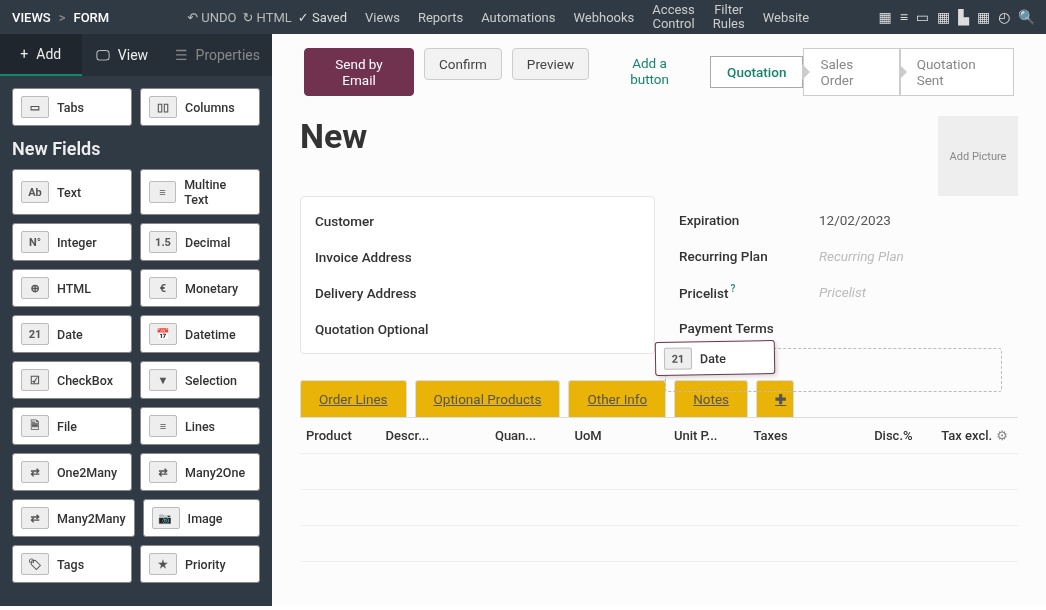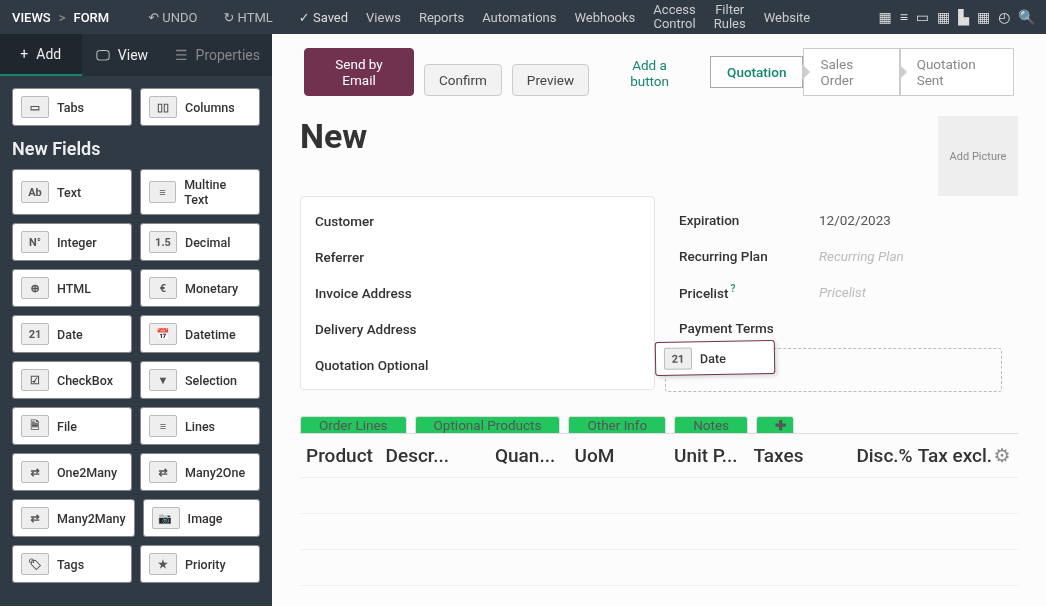--- a/index.html
+++ b/index.html
@@ -1,40 +1,40 @@
 <!DOCTYPE html>
 <html><head>
 <meta charset="utf-8">
 <style>
 * { box-sizing: border-box; margin: 0; padding: 0; font-family: -apple-system, BlinkMacSystemFont, "Segoe UI", Roboto, sans-serif; }
 body { width: 1046px; height: 610px; overflow: hidden; background: #fff; }
 
 .topbar { background: #2f3a44; color: #ccc; height: 34px; display: flex; align-items: center; font-size: 13px; }
 .breadcrumb { display: flex; align-items: center; padding: 0 12px; gap: 8px; color: #fff; font-weight: 500; }
 .breadcrumb .sep { color: #888; }
-.top-actions { margin-left: 27px; display: flex; align-items: flex-end; gap: 26px; color: #bbb; }
+.top-actions { margin-left: 66px; display: flex; align-items: flex-end; gap: 6px; color: #bbb; }
 .top-actions .saved { color: #ddd; }
 .top-nav { margin-left: 18px; display: flex; align-items: center; gap: 18px; }
 .double-line { line-height: 1.1; text-align: center; }
 .top-icons { margin-left: auto; display: flex; gap: 8px; padding-right: 10px; color: #ddd; font-size: 14px; }
 
 .main { display: flex; height: calc(610px - 38px); }
 .sidebar { width: 272px; background: #2f3a44; color: #eee; display: flex; flex-direction: column; }
 .side-tabs { display: flex; background: #262f37; }
 .side-tab { flex: 1; padding: 12px; text-align: center; font-size: 14px; cursor: pointer; display: flex; align-items: center; justify-content: center; gap: 8px; }
 .side-tab.active { background: #1f262d; border-bottom: 2px solid #14866e; }
 .side-tab.dim { color: #888; }
 .side-body { padding: 12px; overflow-y: auto; }
 .side-title { font-size: 18px; font-weight: 600; margin-bottom: 10px; }
 .card-row { display: flex; gap: 8px; margin-bottom: 8px; }
 .comp-card { flex: 1; background: #fff; color: #333; border: 1px solid #888; border-radius: 3px; padding: 7px 8px; display: flex; align-items: center; gap: 8px; cursor: pointer; font-size: 12.5px; font-weight: 500; }
 .comp-icon { width: 28px; height: 22px; background: #eee; border: 1px solid #bbb; display: flex; align-items: center; justify-content: center; font-size: 11px; font-weight: bold; color: #555; border-radius: 2px; }
 
 .content { flex: 1; background: #fcfcfc; overflow-y: auto; position: relative; padding-bottom: 20px; }
-.action-row { display: flex; align-items: flex-end; padding: 14px 32px 10px; gap: 10px; }
+.action-row { display: flex; align-items: flex-start; padding: 14px 32px 10px; gap: 10px; }
 .btn { padding: 7px 14px; border-radius: 4px; border: 1px solid #ccc; background: #f2f2f2; cursor: pointer; font-size: 13.5px; color: #444; }
 .btn-primary { background: #71324f; color: #fff; border-color: #71324f; }
 .btn-link { background: none; border: none; color: #14866e; }
 .status-pills { margin-left: auto; display: flex; align-items: center; gap: 0; }
 .pill { padding: 7px 16px; border: 1px solid #ccc; background: #fff; color: #888; font-size: 13.5px; cursor: pointer; position: relative; }
 .pill.active { color: #14866e; font-weight: 500; border-color: #aaa; }
 .pill:not(:last-child)::after { content: ""; position: absolute; right: -8px; top: 50%; transform: translateY(-50%); width: 0; height: 0; border-top: 8px solid transparent; border-bottom: 8px solid transparent; border-left: 8px solid #ccc; z-index: 1;}
 
 .form-area { margin: 10px 28px; position: relative; }
 .title-row { display: flex; }
@@ -46,23 +46,23 @@
 .field-row { display: flex; align-items: center; min-height: 36px; font-size: 13.5px; }
 .field-label { width: 140px; color: #333; font-weight: 500; }
 .field-val { color: #555; }
 .placeholder { color: #bbb; font-style: italic; }
 .help-q { color: #14866e; font-size: 10px; vertical-align: super; margin-left: 2px; }
 
 .drop-zone { border: 1px dashed #bbb; border-radius: 3px; height: 44px; margin-top: 4px; position: absolute; left: 0; right: 16px; top: 148px; }
 .floating-field { position: absolute; top: 145px; left: -10px; background: #fff; border: 1px solid #71324f; border-radius: 3px; padding: 5px 8px; display: flex; align-items: center; gap: 8px; font-size: 12.5px; font-weight: 500; color: #333; box-shadow: 2px 2px 4px rgba(0,0,0,0.15); width: 120px; transform: rotate(-1deg);}
 
 .tabs-bar { display: flex; gap: 8px; margin-top: 26px; border-bottom: 1px solid #ddd; }
-.tab { padding: 0 18px; border: 1px solid #ddd; border-bottom: none; background: #22c55e; font-size: 13.5px; color: #555; cursor: pointer; border-radius: 3px 3px 0 0; }
+.tab { padding: 10px 18px; border: 1px solid #ddd; border-bottom: none; background: #eab308; font-size: 13.5px; color: #555; cursor: pointer; border-radius: 3px 3px 0 0; text-decoration: underline; }
 .tab.plus { width: 36px; text-align: center; font-weight: bold; }
-.table-head { display: flex; padding: 10px 6px; font-size: 19px; color: #333; font-weight: 500; border-bottom: 1px solid #eee; }
+.table-head { display: flex; padding: 10px 6px; font-size: 13px; color: #333; font-weight: 500; border-bottom: 1px solid #eee; }
 .th-prod { width: 80px; }
 .th-desc { width: 110px; }
 .th-qty { width: 80px; }
 .th-uom { width: 90px; }
 .th-price { width: 80px; margin-left: 10px; }
 .th-tax { width: 80px; }
 .th-disc { width: 80px; text-align: right; margin-left: auto; }
 .th-excl { width: 80px; text-align: right; }
 .th-gear { width: 20px; text-align: center; color: #888; }
 .empty-rows { height: 110px; }
@@ -244,23 +244,20 @@
       <div class="title-row">
         <div class="h1">New</div>
         <div class="add-pic">Add Picture</div>
       </div>
       <div class="field-grid">
         <div class="field-col">
           <div class="field-row">
               <span class="field-label">Customer</span>
             </div>
           <div class="field-row">
-              <span class="field-label">Referrer</span>
-            </div>
-          <div class="field-row">
               <span class="field-label">Invoice Address</span>
             </div>
           <div class="field-row">
               <span class="field-label">Delivery Address</span>
             </div>
           <div class="field-row">
               <span class="field-label">Quotation Optional</span>
             </div>
         </div>
         <div class="field-col right">

